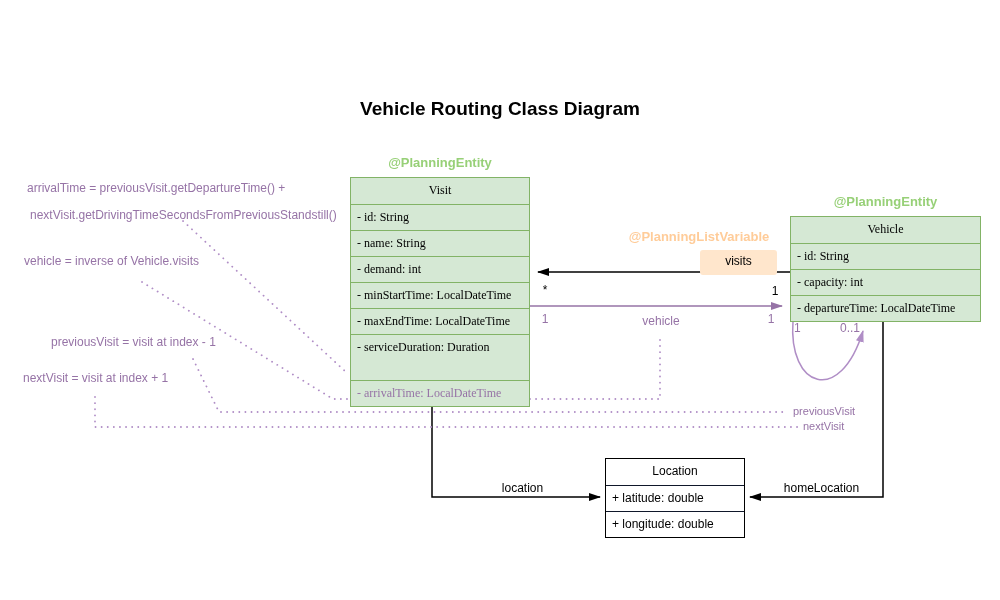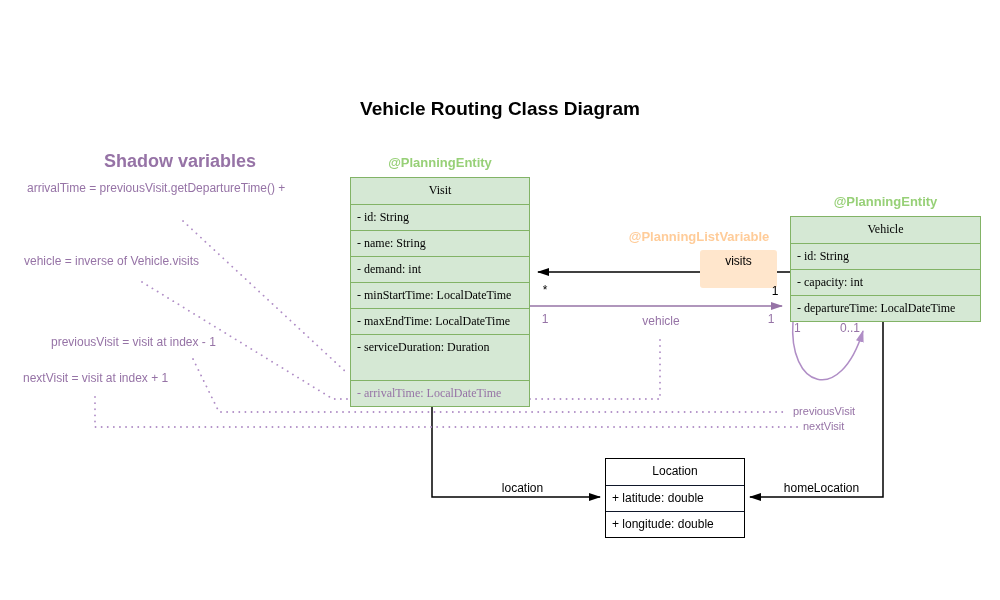--- a/index.html
+++ b/index.html
@@ -37,21 +37,21 @@
   .uml{background:#fff;border:1px solid #000;font-size:12px;color:#000;}
   .uml.green{background:var(--green-fill);border:1px solid var(--green-border);font-family:Liberation Serif, serif;}
   .uml-header{height:26px;line-height:25px;text-align:center;}
   .uml-row{height:26px;line-height:25px;padding-left:6px;border-top:1px solid #0f172a;white-space:nowrap;overflow:hidden;}
   .uml.green .uml-row{border-top:1px solid var(--green-border);}
   .uml-row.shadow{color:var(--purple);margin-top:20px;}
   .visit-box{left:350px;top:177px;width:180px;}
   .vehicle-box{left:790px;top:216px;width:191px;}
   .location-box{left:605px;top:458px;width:140px;}
 
-  .chip{left:700px;top:250px;width:77px;height:38px;background:var(--orange-fill);border-radius:3px;
+  .chip{left:700px;top:250px;width:77px;height:25px;background:var(--orange-fill);border-radius:3px;
         text-align:center;line-height:22px;font-size:12px;color:#000;}
 
   .elabel{font-size:12px;white-space:nowrap;}
   .elabel.black{color:#000;}
   .elabel.purple{color:var(--purple);}
   .elabel.small{font-size:11px;}
   .mult-visit-star{left:538px;top:283px;width:14px;text-align:center;}
   .mult-vehicle-one{left:768px;top:284px;width:14px;text-align:center;}
   .mult-veh-visit-side{left:538px;top:312px;width:14px;text-align:center;}
   .lbl-vehicle{left:631px;top:314px;width:60px;text-align:center;}
@@ -92,22 +92,22 @@
     <path d="M883,321 L883,497 L750,497" stroke="#000" stroke-width="1.5" fill="none" marker-end="url(#arrB)"></path>
 
     <path d="M183,221 L347,373" stroke="#b08ec6" stroke-width="1.8" fill="none" stroke-dasharray="0.1 6" stroke-linecap="round"></path>
     <path d="M142,282 L333,399 L660,399 L660,337" stroke="#b08ec6" stroke-width="1.8" fill="none" stroke-dasharray="0.1 6" stroke-linecap="round"></path>
     <path d="M193,359 L219,412 L788,412" stroke="#b08ec6" stroke-width="1.8" fill="none" stroke-dasharray="0.1 6" stroke-linecap="round"></path>
     <path d="M95,397 L95,427 L798,427" stroke="#b08ec6" stroke-width="1.8" fill="none" stroke-dasharray="0.1 6" stroke-linecap="round"></path>
   </svg>
 
   <div class="abs title">Vehicle Routing Class Diagram</div>
 
-  <div class="abs shadow-heading">Shadow variables</div>
   <div class="abs formula f1">arrivalTime = previousVisit.getDepartureTime() +</div>
+  <div class="abs formula f2">nextVisit.getDrivingTimeSecondsFromPreviousStandstill()</div>
   <div class="abs formula f3">vehicle = inverse of Vehicle.visits</div>
   <div class="abs formula f4">previousVisit = visit at index - 1</div>
   <div class="abs formula f5">nextVisit = visit at index + 1</div>
 
   <div class="abs annotation green anno-visit">@PlanningEntity</div>
   <div class="abs uml green visit-box">
     <div class="uml-header">Visit</div>
     <div class="uml-row">- id: String</div>
     <div class="uml-row">- name: String</div>
     <div class="uml-row">- demand: int</div>

